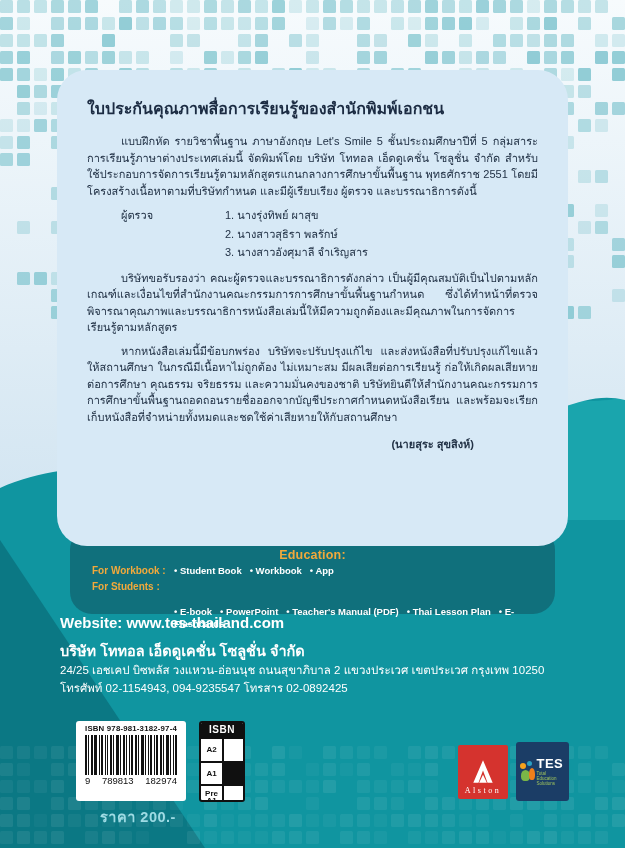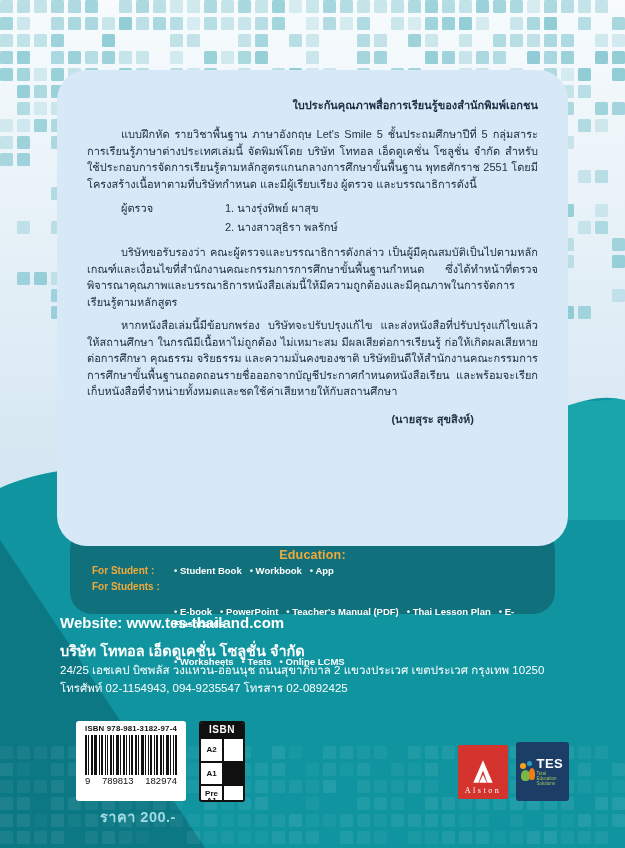--- a/index.html
+++ b/index.html
@@ -22,21 +22,21 @@
   .components-heading{margin-top:20px;text-align:center;color:#f2a93b;font-weight:bold;
       font-size:12.5px;letter-spacing:.2px;}
   .comp-row{display:flex;align-items:flex-start;margin:3px 0 0 0;padding-left:22px;padding-right:10px;}
   .comp-label{flex:0 0 82px;color:#f2a93b;font-weight:bold;font-size:10px;white-space:nowrap;}
   .comp-items{color:#fff;font-weight:bold;font-size:9.5px;line-height:12.5px;white-space:pre-wrap;}
 
   
   .card{position:absolute;left:57px;top:70px;width:511px;height:476px;background:#d7e9f6;
       border-radius:30px;z-index:3;box-sizing:border-box;padding:18px 30px 14px 30px;
       color:#223246;overflow:hidden;}
-  .card-title{text-align:right;font-weight:bold;font-size:11px;color:#1b2b42;margin:8px 0 12px 0;}
+  .card-title{text-align:left;font-weight:bold;font-size:16px;color:#1b2b42;margin:8px 0 12px 0;}
   .para{font-size:11px;line-height:16.5px;text-align:justify;text-indent:34px;margin:0 0 7px 0;}
   .credits{margin:4px 0 8px 34px;font-size:11px;line-height:18.5px;}
   .credit-row{display:flex;}
   .credit-label{flex:0 0 104px;}
   .signature-block{margin-top:8px;padding-right:10px;display:flex;flex-direction:column;align-items:flex-end;}
   .sig-line{display:flex;align-items:flex-end;gap:6px;font-size:11px;margin-right:96px;}
   .sig-name{font-size:11px;font-weight:bold;margin:2px 54px 0 0;}
   .sig-title{font-size:11px;margin-top:3px;}
 
   
@@ -496,44 +496,47 @@
     <div style="position: absolute; left: 527px; top: 85px; width: 13px; height: 13px; border-radius: 1.5px; background: rgba(255, 255, 255, 0.08);"></div>
     <div style="position: absolute; left: 544px; top: 85px; width: 13px; height: 13px; border-radius: 1.5px; background: rgba(255, 255, 255, 0.082);"></div>
     <div style="position: absolute; left: 561px; top: 85px; width: 13px; height: 13px; border-radius: 1.5px; background: rgba(255, 255, 255, 0.047);"></div>
     <div style="position: absolute; left: 578px; top: 85px; width: 13px; height: 13px; border-radius: 1.5px; background: rgba(255, 255, 255, 0.055);"></div>
     <div style="position: absolute; left: 595px; top: 85px; width: 13px; height: 13px; border-radius: 1.5px; background: rgba(255, 255, 255, 0.055);"></div>
   </div>
 
 <div class="components-panel">
   <div class="components-heading">Education:</div>
   <div class="comp-row">
-    <div class="comp-label">For Student :</div>
+    <div class="comp-label">For Workbook :</div>
     <div class="comp-items">• Student Book   • Workbook   • App</div>
   </div>
   <div class="comp-row">
     <div class="comp-label">For Students :</div>
     <div class="comp-items">
       <div>• E-book   • PowerPoint   • Teacher's Manual (PDF)   • Thai Lesson Plan   • E-Flashcards</div>
-      <div>• Worksheets   • Tests   • Online LCMS</div>
     </div>
   </div>
 </div>
 
 <div class="card">
   <div class="card-title">ใบประกันคุณภาพสื่อการเรียนรู้ของสำนักพิมพ์เอกชน</div>
   <p class="para">แบบฝึกหัด รายวิชาพื้นฐาน ภาษาอังกฤษ Let's Smile 5 ชั้นประถมศึกษาปีที่ 5 กลุ่มสาระการเรียนรู้ภาษาต่างประเทศเล่มนี้ จัดพิมพ์โดย บริษัท โททอล เอ็ดดูเคชั่น โซลูชั่น จำกัด สำหรับใช้ประกอบการจัดการเรียนรู้ตามหลักสูตรแกนกลางการศึกษาขั้นพื้นฐาน พุทธศักราช 2551 โดยมีโครงสร้างเนื้อหาตามที่บริษัทกำหนด และมีผู้เรียบเรียง ผู้ตรวจ และบรรณาธิการดังนี้</p>
   <div class="credits">
     <div class="credit-row">
       <div class="credit-label">ผู้ตรวจ</div>
       <div class="credit-value">1. นางรุ่งทิพย์ ผาสุข</div>
     </div>
     <div class="credit-row">
       <div class="credit-label"></div>
       <div class="credit-value">2. นางสาวสุธิรา พลรักษ์</div>
     </div>
+    <div class="credit-row">
+      <div class="credit-label"></div>
+      <div class="credit-value">3. นางสาวอังศุมาลี จำเริญสาร</div>
+    </div>
   </div>
   <p class="para">บริษัทขอรับรองว่า คณะผู้ตรวจและบรรณาธิการดังกล่าว เป็นผู้มีคุณสมบัติเป็นไปตามหลักเกณฑ์และเงื่อนไขที่สำนักงานคณะกรรมการการศึกษาขั้นพื้นฐานกำหนด ซึ่งได้ทำหน้าที่ตรวจพิจารณาคุณภาพและบรรณาธิการหนังสือเล่มนี้ให้มีความถูกต้องและมีคุณภาพในการจัดการเรียนรู้ตามหลักสูตร</p>
   <p class="para">หากหนังสือเล่มนี้มีข้อบกพร่อง บริษัทจะปรับปรุงแก้ไข และส่งหนังสือที่ปรับปรุงแก้ไขแล้วให้สถานศึกษา ในกรณีมีเนื้อหาไม่ถูกต้อง ไม่เหมาะสม มีผลเสียต่อการเรียนรู้ ก่อให้เกิดผลเสียหายต่อการศึกษา คุณธรรม จริยธรรม และความมั่นคงของชาติ บริษัทยินดีให้สำนักงานคณะกรรมการการศึกษาขั้นพื้นฐานถอดถอนรายชื่อออกจากบัญชีประกาศกำหนดหนังสือเรียน และพร้อมจะเรียกเก็บหนังสือที่จำหน่ายทั้งหมดและชดใช้ค่าเสียหายให้กับสถานศึกษา</p>
   <div class="signature-block">
     <div class="sig-name">(นายสุระ สุขสิงห์)</div>
   </div>
 </div>
 
 <div class="abs f-website">Website: www.tes-thailand.com</div>
 <div class="abs f-company">บริษัท โททอล เอ็ดดูเคชั่น โซลูชั่น จำกัด</div>

